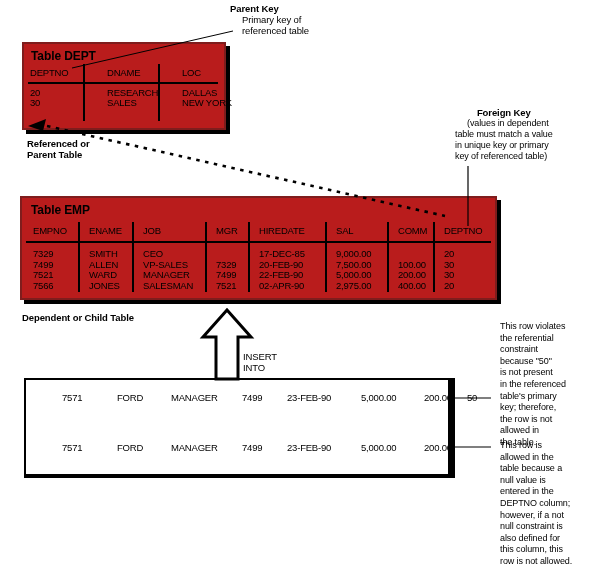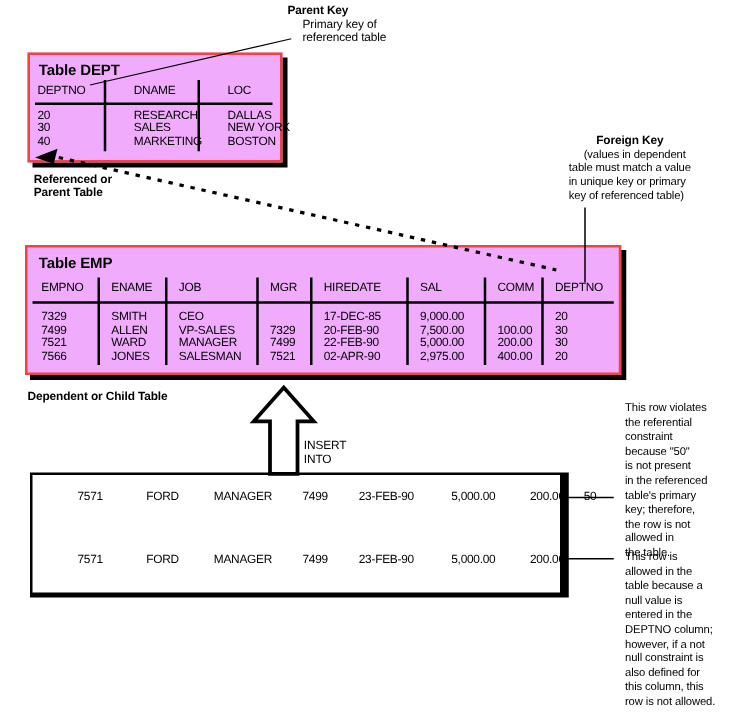--- a/index.html
+++ b/index.html
@@ -4,22 +4,22 @@
 <style>
   * { margin:0; padding:0; box-sizing:border-box; }
   html,body { width:600px; height:570px; }
   body {
     position:relative; background:#ffffff; color:#000;
     font-family:"Liberation Sans", sans-serif;
     overflow:hidden;
   }
   .abs { position:absolute; }
   .box {
-    position:absolute; background:#f0abfc;
-    border:2px solid #ef4444; box-shadow:4px 4px 0 #000;
+    position:absolute; background:#b91c1c;
+    border:2px solid #7f1d1d; box-shadow:4px 4px 0 #000;
   }
   .tbl-title { position:absolute; font-size:12px; font-weight:bold; letter-spacing:-0.1px; white-space:nowrap; }
   .hrow, .trow { display:grid; font-size:9.5px; letter-spacing:-0.2px; white-space:nowrap; }
   .dept-grid { grid-template-columns:59px 75px auto; }
   .emp-grid  { grid-template-columns:56px 54px 73px 43px 77px 62px 46px auto; }
   .ins-grid  { grid-template-columns:55px 54px 71px 45px 74px 63px 43px auto;margin-left:29px; }
   .dept-grid .cell { padding-left:24px; }
   .dept-grid .cell:first-child { padding-left:6px; }
   .emp-grid .cell { padding-left:11px; }
   .ins-grid .cell { padding-left:7px; }
@@ -61,25 +61,20 @@
     <div class="trow dept-grid dept-row">
         <span class="cell">20</span>
         <span class="cell">RESEARCH</span>
         <span class="cell">DALLAS</span>
       </div>
       <div class="trow dept-grid dept-row">
         <span class="cell">30</span>
         <span class="cell">SALES</span>
         <span class="cell">NEW YORK</span>
       </div>
-      <div class="trow dept-grid dept-row">
-        <span class="cell">40</span>
-        <span class="cell">MARKETING</span>
-        <span class="cell">BOSTON</span>
-      </div>
   </div>
 </div>
 
 <div class="bold-label" style="left:27px; top:139px;">
   <div>Referenced or</div>
     <div>Parent Table</div>
 </div>
 
 <div class="note" style="left:455px; top:107px;">
   <div class="title" style="line-height:11px;text-align:center;">Foreign Key</div>

